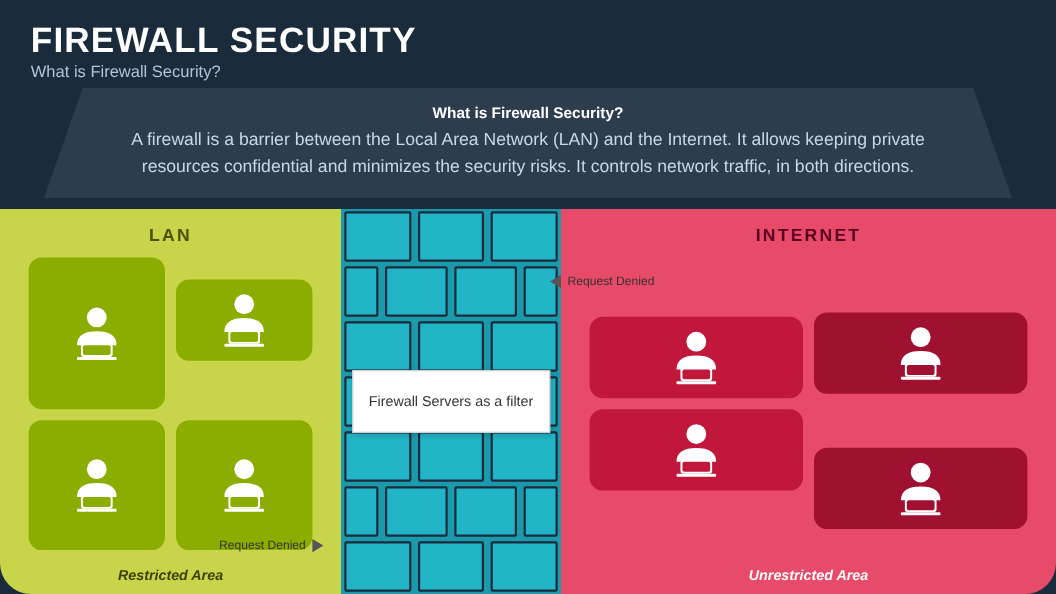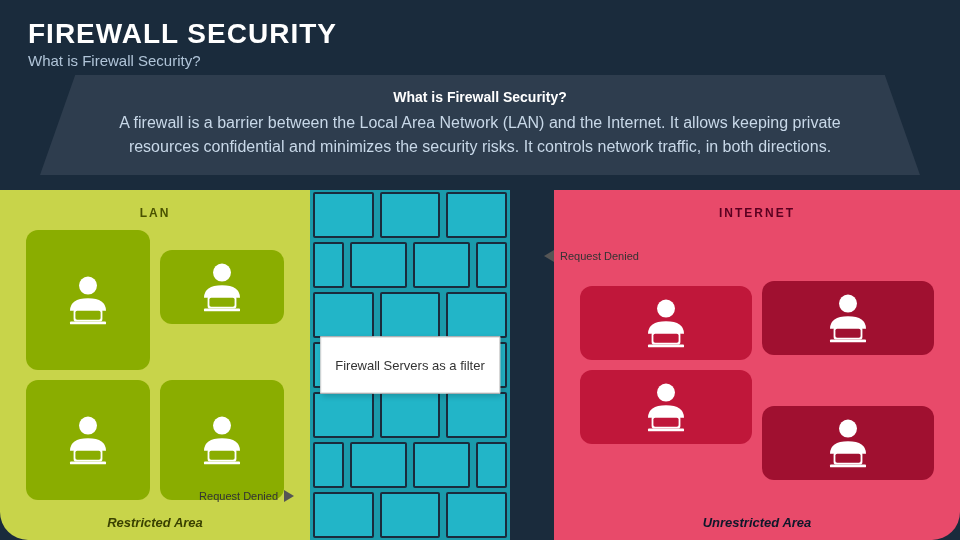--- a/index.html
+++ b/index.html
@@ -13,21 +13,21 @@
       position: relative;
     }
 
     
     .page-header {
       padding: 18px 28px 6px 28px;
     }
 
     .main-title {
       color: #ffffff;
-      font-size: 28px;
+      font-size: 32px;
       font-weight: 900;
       letter-spacing: 1px;
       text-transform: uppercase;
     }
 
     .sub-title {
       color: #b0c4d8;
       font-size: 15px;
       font-weight: 400;
       margin-top: 2px;
@@ -73,21 +73,21 @@
       flex: 0 0 310px;
       background: #c8d44a;
       border-radius: 0 0 0 28px;
       padding: 16px 16px 40px 16px;
       display: flex;
       flex-direction: column;
     }
 
     .section-label {
       text-align: center;
-      font-size: 12px;
+      font-size: 16px;
       font-weight: 800;
       color: #4a5200;
       margin-bottom: 10px;
       letter-spacing: 2px;
     }
 
     .section-bottom-label {
       position: absolute;
       bottom: 10px;
       left: 0;
@@ -109,29 +109,28 @@
 
     
     .internet-section {
       position: relative;
       flex: 1;
       background: #e84a6a;
       border-radius: 0 0 28px 0;
       padding: 16px 16px 40px 16px;
       display: flex;
       flex-direction: column;
-      margin-left: 44px;
     }
 
     .internet-section .section-label {
       color: #5a0020;
     }
 
     .internet-section .section-bottom-label {
-      color: #0f172a;
+      color: #ffffff;
     }
 
     
     .lan-icons {
       display: grid;
       grid-template-columns: 1fr 1fr;
       gap: 10px;
       padding: 0 10px;
       flex: 1;
     }

